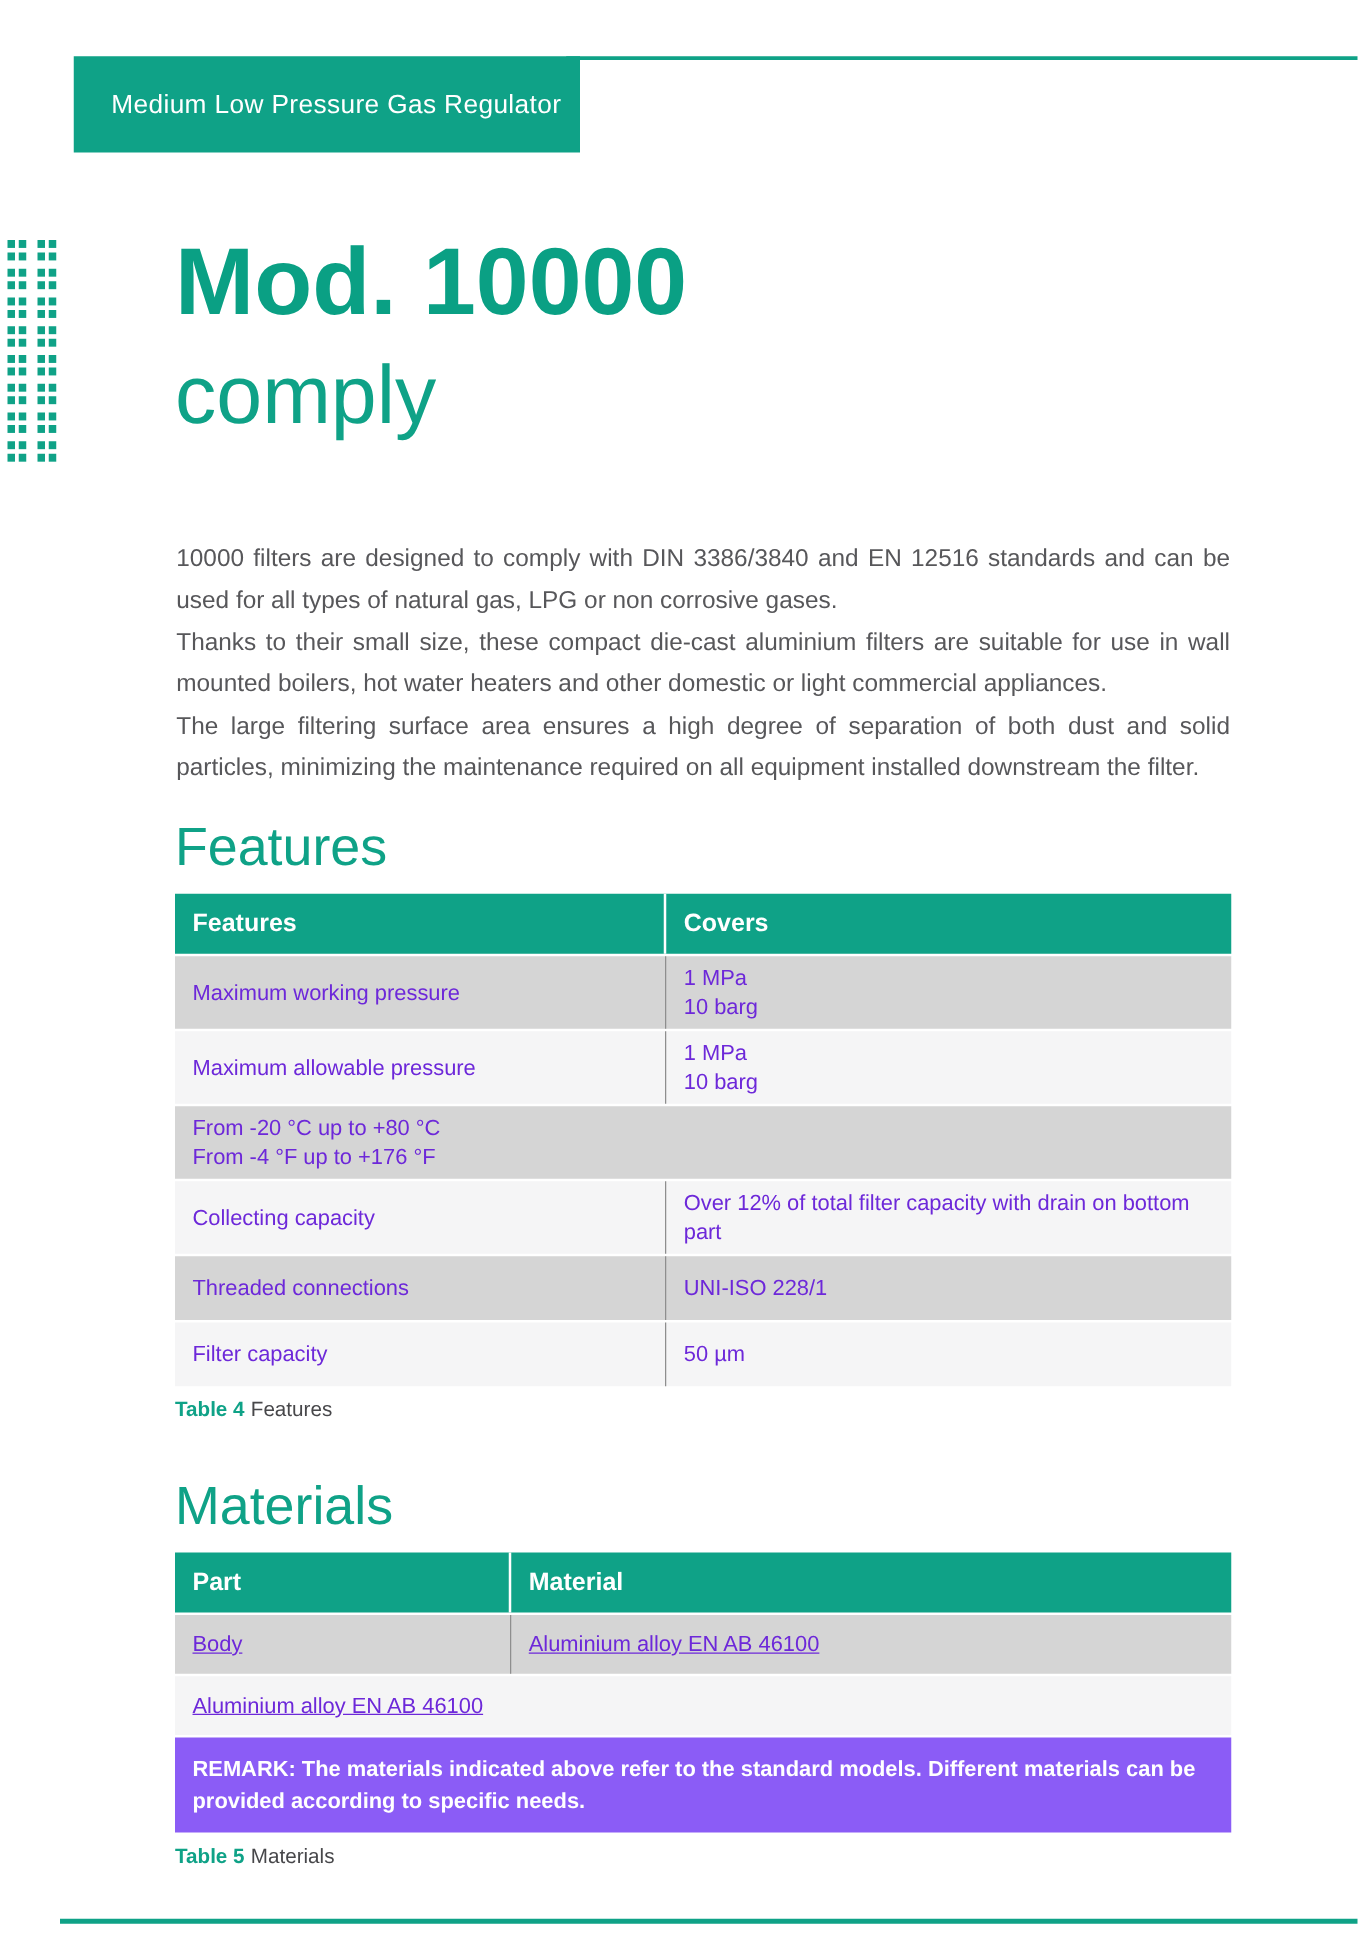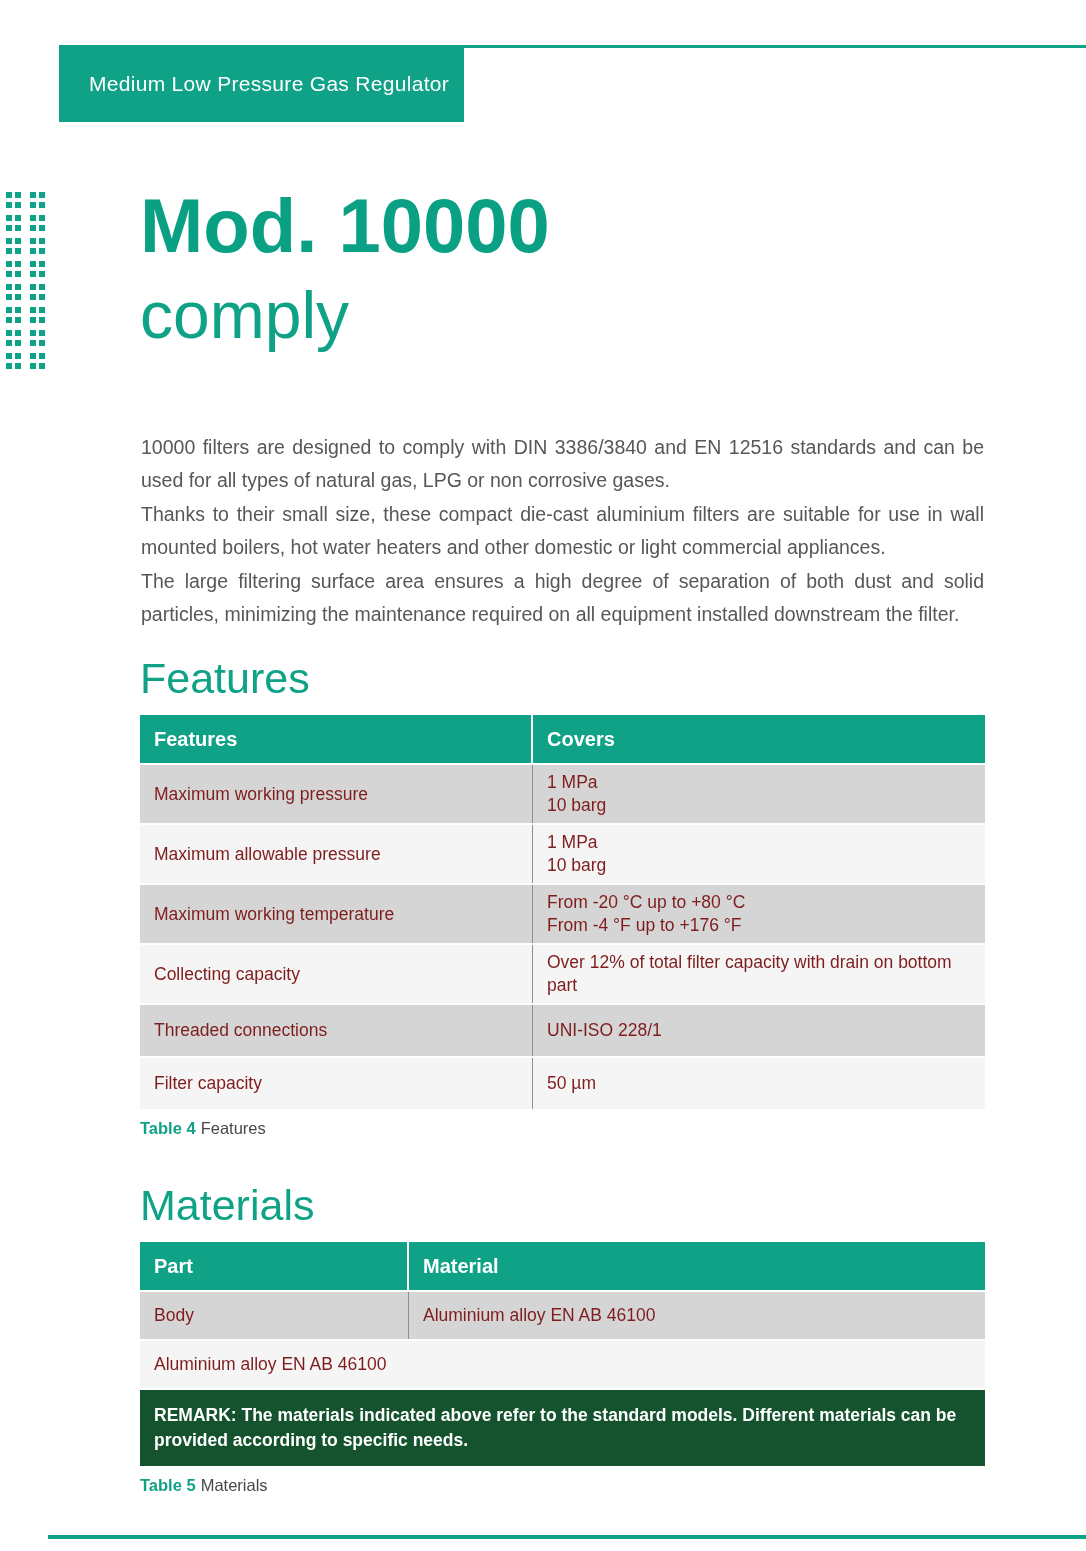--- a/index.html
+++ b/index.html
@@ -50,37 +50,37 @@
   .intro p { margin:1px; }
 
   .section-heading { margin-top:24px; font-size:43px; line-height:46px; font-weight:400; color:#0FA287; }
   .section-heading.materials { margin-top:44px; }
 
   
   .tbl { width:845px; margin-top:14px; }
   .thead { display:flex; background:#0FA287; color:#fff; font-weight:bold; font-size:20px; height:48px; margin-bottom:2px; }
   .cell { display:flex; align-items:center; padding:6px 14px; }
   .thead .c1 { border-right:2px solid #ffffff; }
-  .row { display:flex; margin-bottom:2px; color:#7f1d1d; font-size:17.5px;justify-content:flex-end; }
+  .row { display:flex; margin-bottom:2px; color:#6d28d9; font-size:17.5px;justify-content:flex-end; }
   .row .c1 { border-right:1px solid #8E8E8E; }
   .gray { background:#D5D5D5; }
   .light { background:#F5F5F6; }
 
   .ft .c1 { width:393px; flex:none; }
   .ft .c2 { flex:1; }
   .mt .c1 { width:269px; flex:none; }
   .mt .c2 { flex:1; }
 
   .r2l { min-height:56px; }
   .r1l { min-height:51px; }
-  .mrow { min-height:47px; }
+  .mrow { min-height:47px;text-decoration:underline; }
   .vl { display:block; line-height:23px; }
 
   .remark {
-    background:#14532d; color:#ffffff; font-weight:bold; font-size:17.5px;
+    background:#8b5cf6; color:#ffffff; font-weight:bold; font-size:17.5px;
     line-height:25px; padding:13px 14px; min-height:76px;
   }
 
   .caption { margin-top:10px; font-size:16.5px; color:#47474A; }
   .caption .lbl { color:#0FA287; font-weight:bold; margin-right:5px; }
 
   .botline { position:absolute; left:48px; top:1535px; width:1038px; height:4px; background:#0FA287; }
 </style>
 </head>
 <body>
@@ -124,21 +124,20 @@
       <div class="cell c1">Maximum allowable pressure</div>
       <div class="cell c2">
         <span>
             <span class="vl">1 MPa</span>
             <span class="vl">10 barg</span>
           </span>
       </div>
     </div>
 
     <div class="row gray r2l">
-      <div class="cell c1">Maximum working temperature</div>
       <div class="cell c2">
         <span>
             <span class="vl">From -20 °C up to +80 °C</span>
             <span class="vl">From -4 °F up to +176 °F</span>
           </span>
       </div>
     </div>
 
     <div class="row light r2l">
       <div class="cell c1">Collecting capacity</div>

